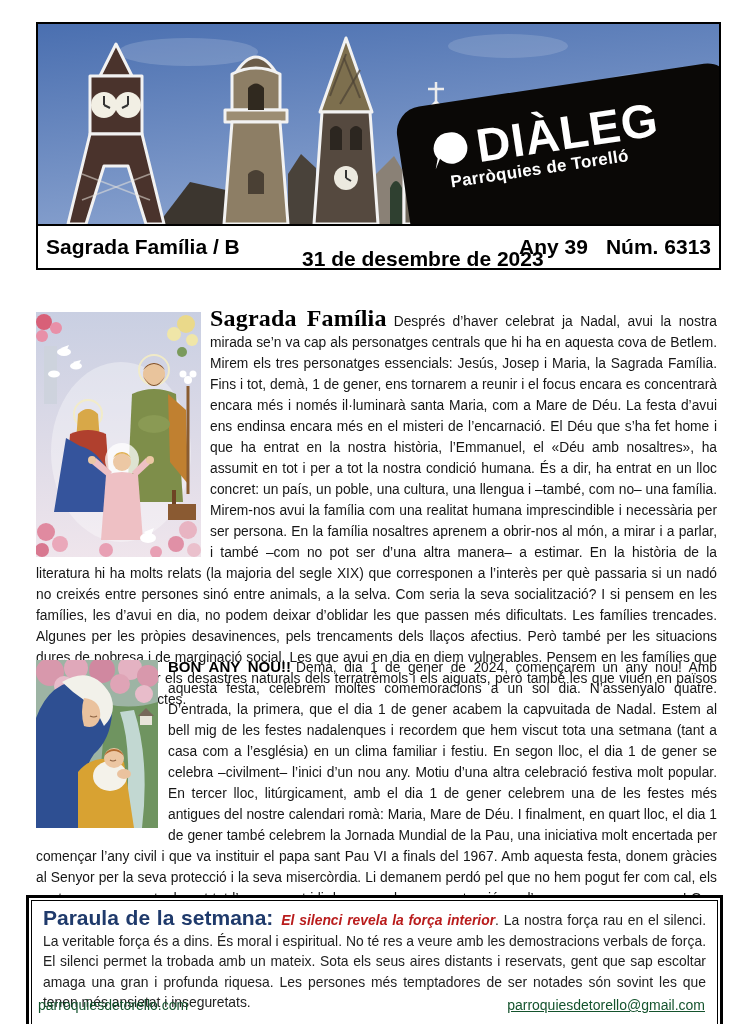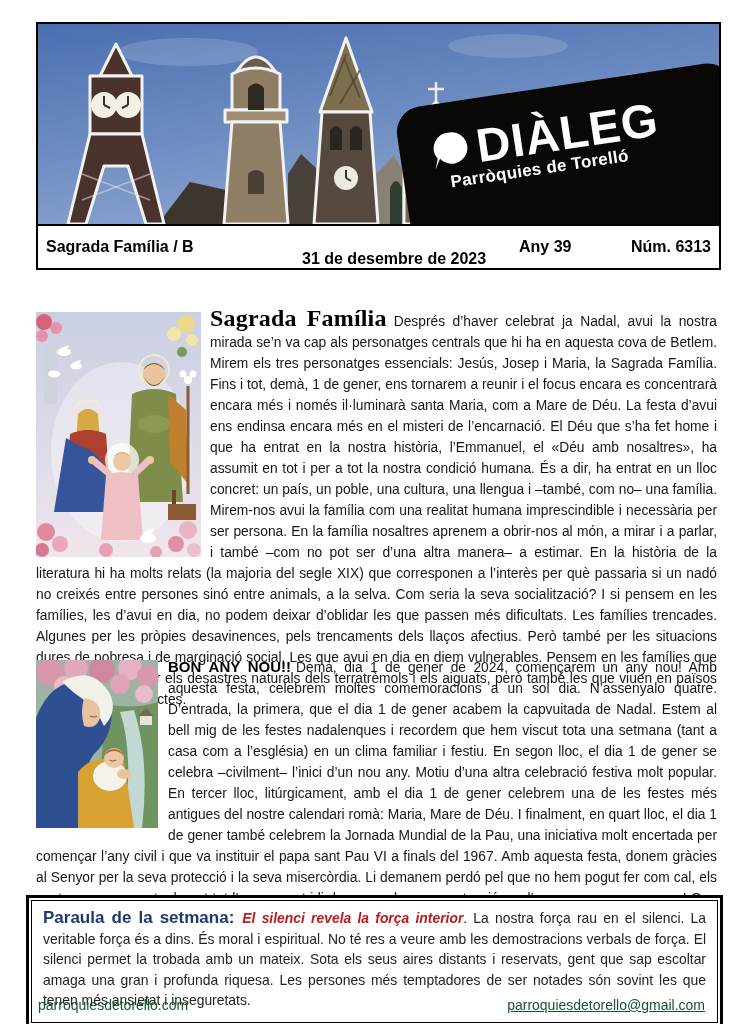--- a/index.html
+++ b/index.html
@@ -10,41 +10,41 @@
   
   .masthead{position:absolute;left:36px;top:22px;width:681px;border:2px solid #000;background:#fff;}
   .banner{position:relative;height:200px;overflow:hidden;background:#5d7fbe;}
   .banner svg{display:block;}
   .logo-card{position:absolute;right:-28px;top:60px;width:340px;height:210px;
              background:#0a0806;border-radius:26px;transform:rotate(-8.5deg);color:#fff;}
   .logo-row{display:flex;align-items:center;gap:5px;padding:24px 0 0 30px;}
   .logo-title{font-size:47px;font-weight:bold;letter-spacing:1px;line-height:1;}
   .logo-sub{font-size:17px;font-weight:bold;padding-left:46px;margin-top:-1px;letter-spacing:.3px;}
   .infobar{position:relative;height:42px;border-top:2px solid #000;background:#fff;
-           font-weight:bold;font-size:16px;color:#000;}
+           font-weight:bold;font-size:21px;color:#000;}
   .infobar span{position:absolute;top:50%;transform:translateY(-50%);white-space:nowrap;}
   .ib-feast{left:8px;}  .ib-date{left:264px;margin-top:12px;}  .ib-year{left:481px;}  .ib-issue{right:8px;}
 
   
   .article{position:absolute;left:36px;width:681px;font-size:13.8px;line-height:21px;
            text-align:justify;color:#161616;}
   .a1{top:308px;} .a2{top:656px;}
   .img-float{float:left;}
   .hf-img{width:165px;height:245px;margin:4px 9px 2px 0;}
   .mc-img{width:122px;height:168px;margin:4px 10px 2px 0;}
   .serif-title{font-family:"Liberation Serif",serif;font-weight:bold;font-size:24px;
                margin-right:7px;letter-spacing:.2px;color:#000;}
   .bold-head{font-weight:bold;font-size:15px;margin-right:5px;color:#000;}
   .article p{margin:0;}
 
   
   .week-box{position:absolute;left:26px;top:895px;width:697px;border:3px solid #000;background:#fff;box-sizing:border-box;}
   .week-inner{border:1px solid #000;margin:2px;padding:7px 11px 11px;}
   .week-inner p{margin:0;font-size:13.9px;line-height:20.5px;text-align:justify;color:#222;}
-  .week-label{color:#1f3a6b;font-weight:bold;font-size:17px;margin-right:8px;}
+  .week-label{color:#1f3a6b;font-weight:bold;font-size:21px;margin-right:8px;}
   .week-strong{font-weight:bold;color:#b91c1c;font-style:italic;}
 
   
   .footer-link{position:absolute;top:997px;font-size:14px;color:#14532d;cursor:pointer;}
   .site{left:38px;text-decoration:none;}
   .email{right:48px;text-decoration:underline;}
 </style>
 </head>
 <body>
 

